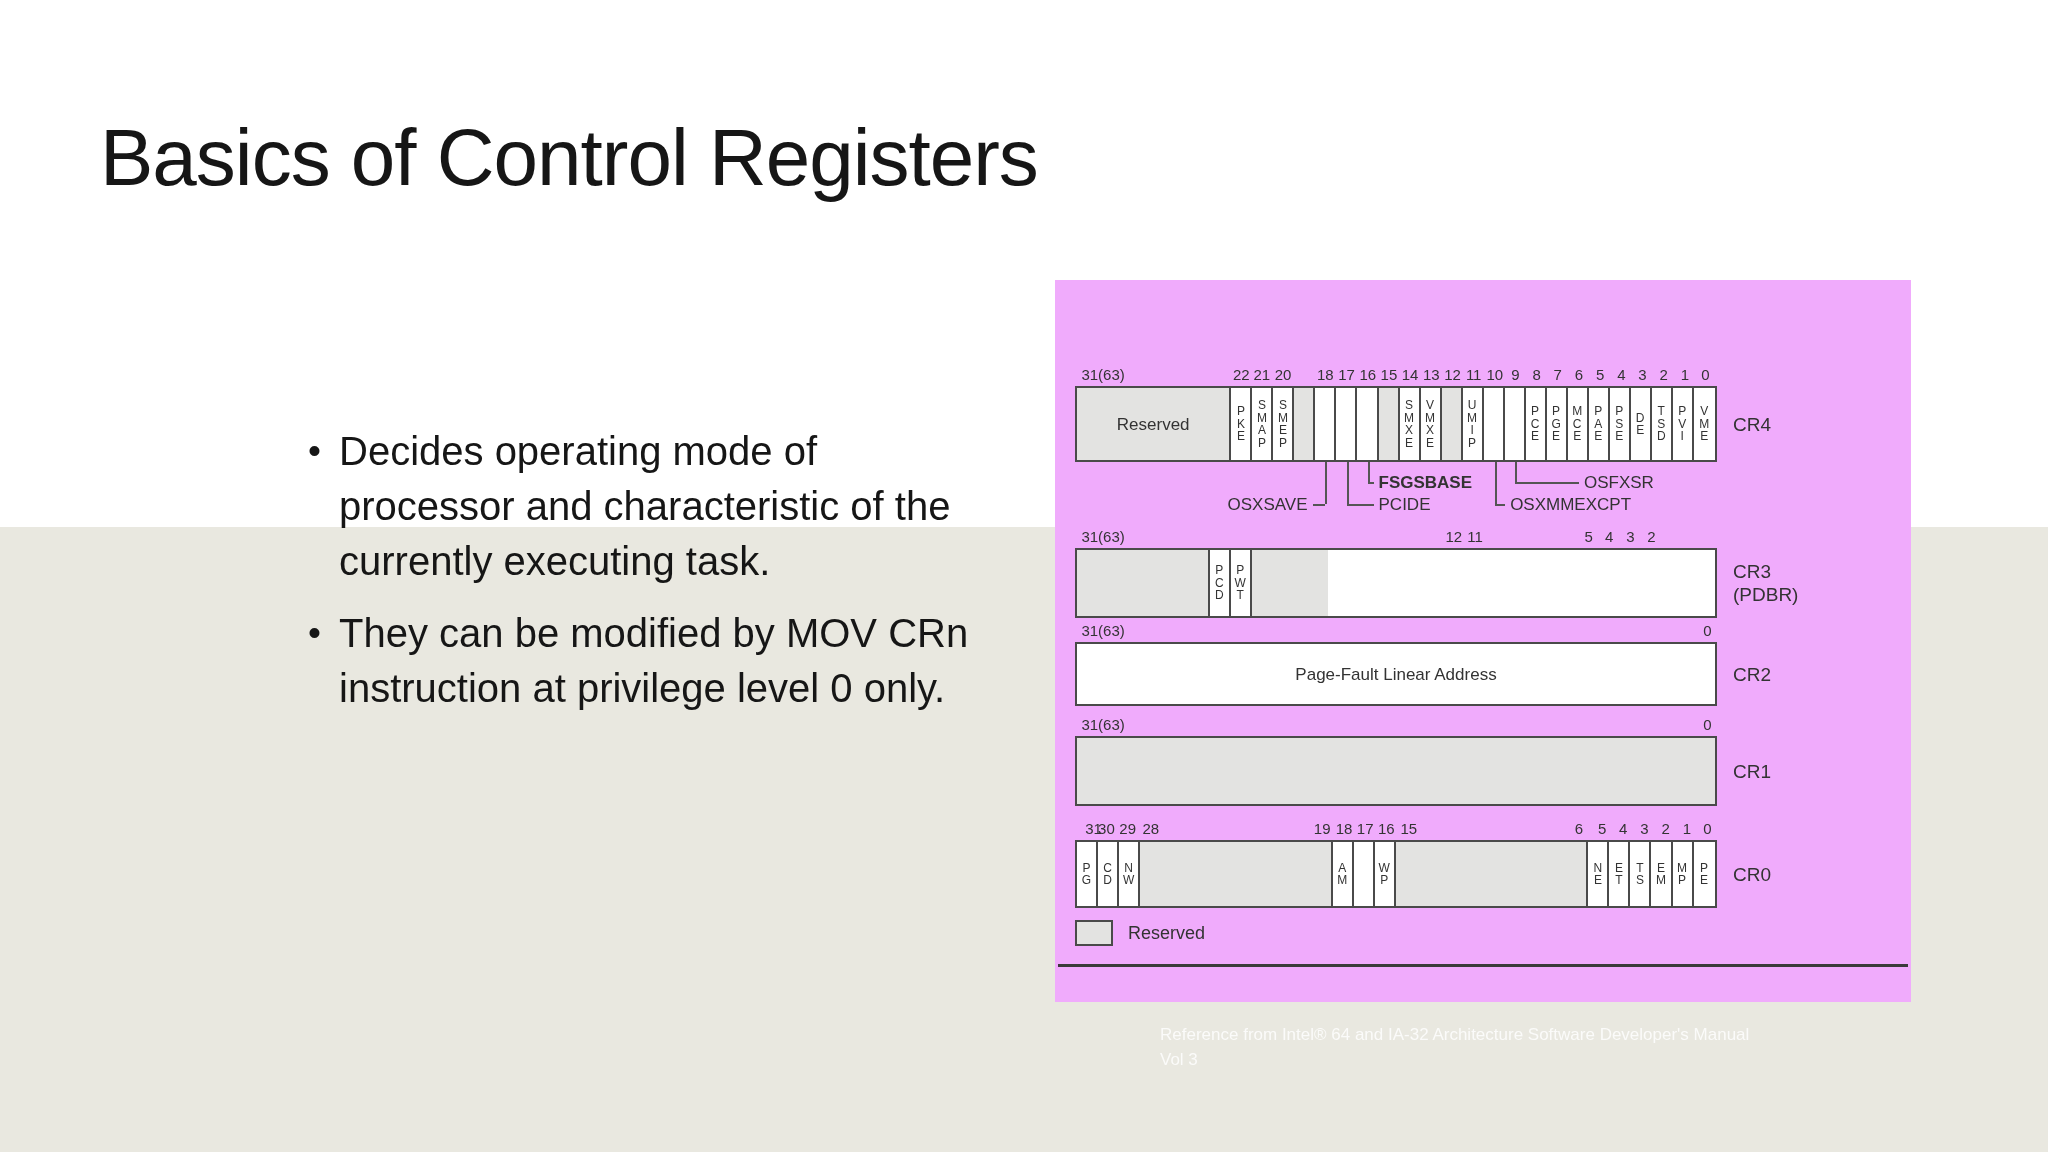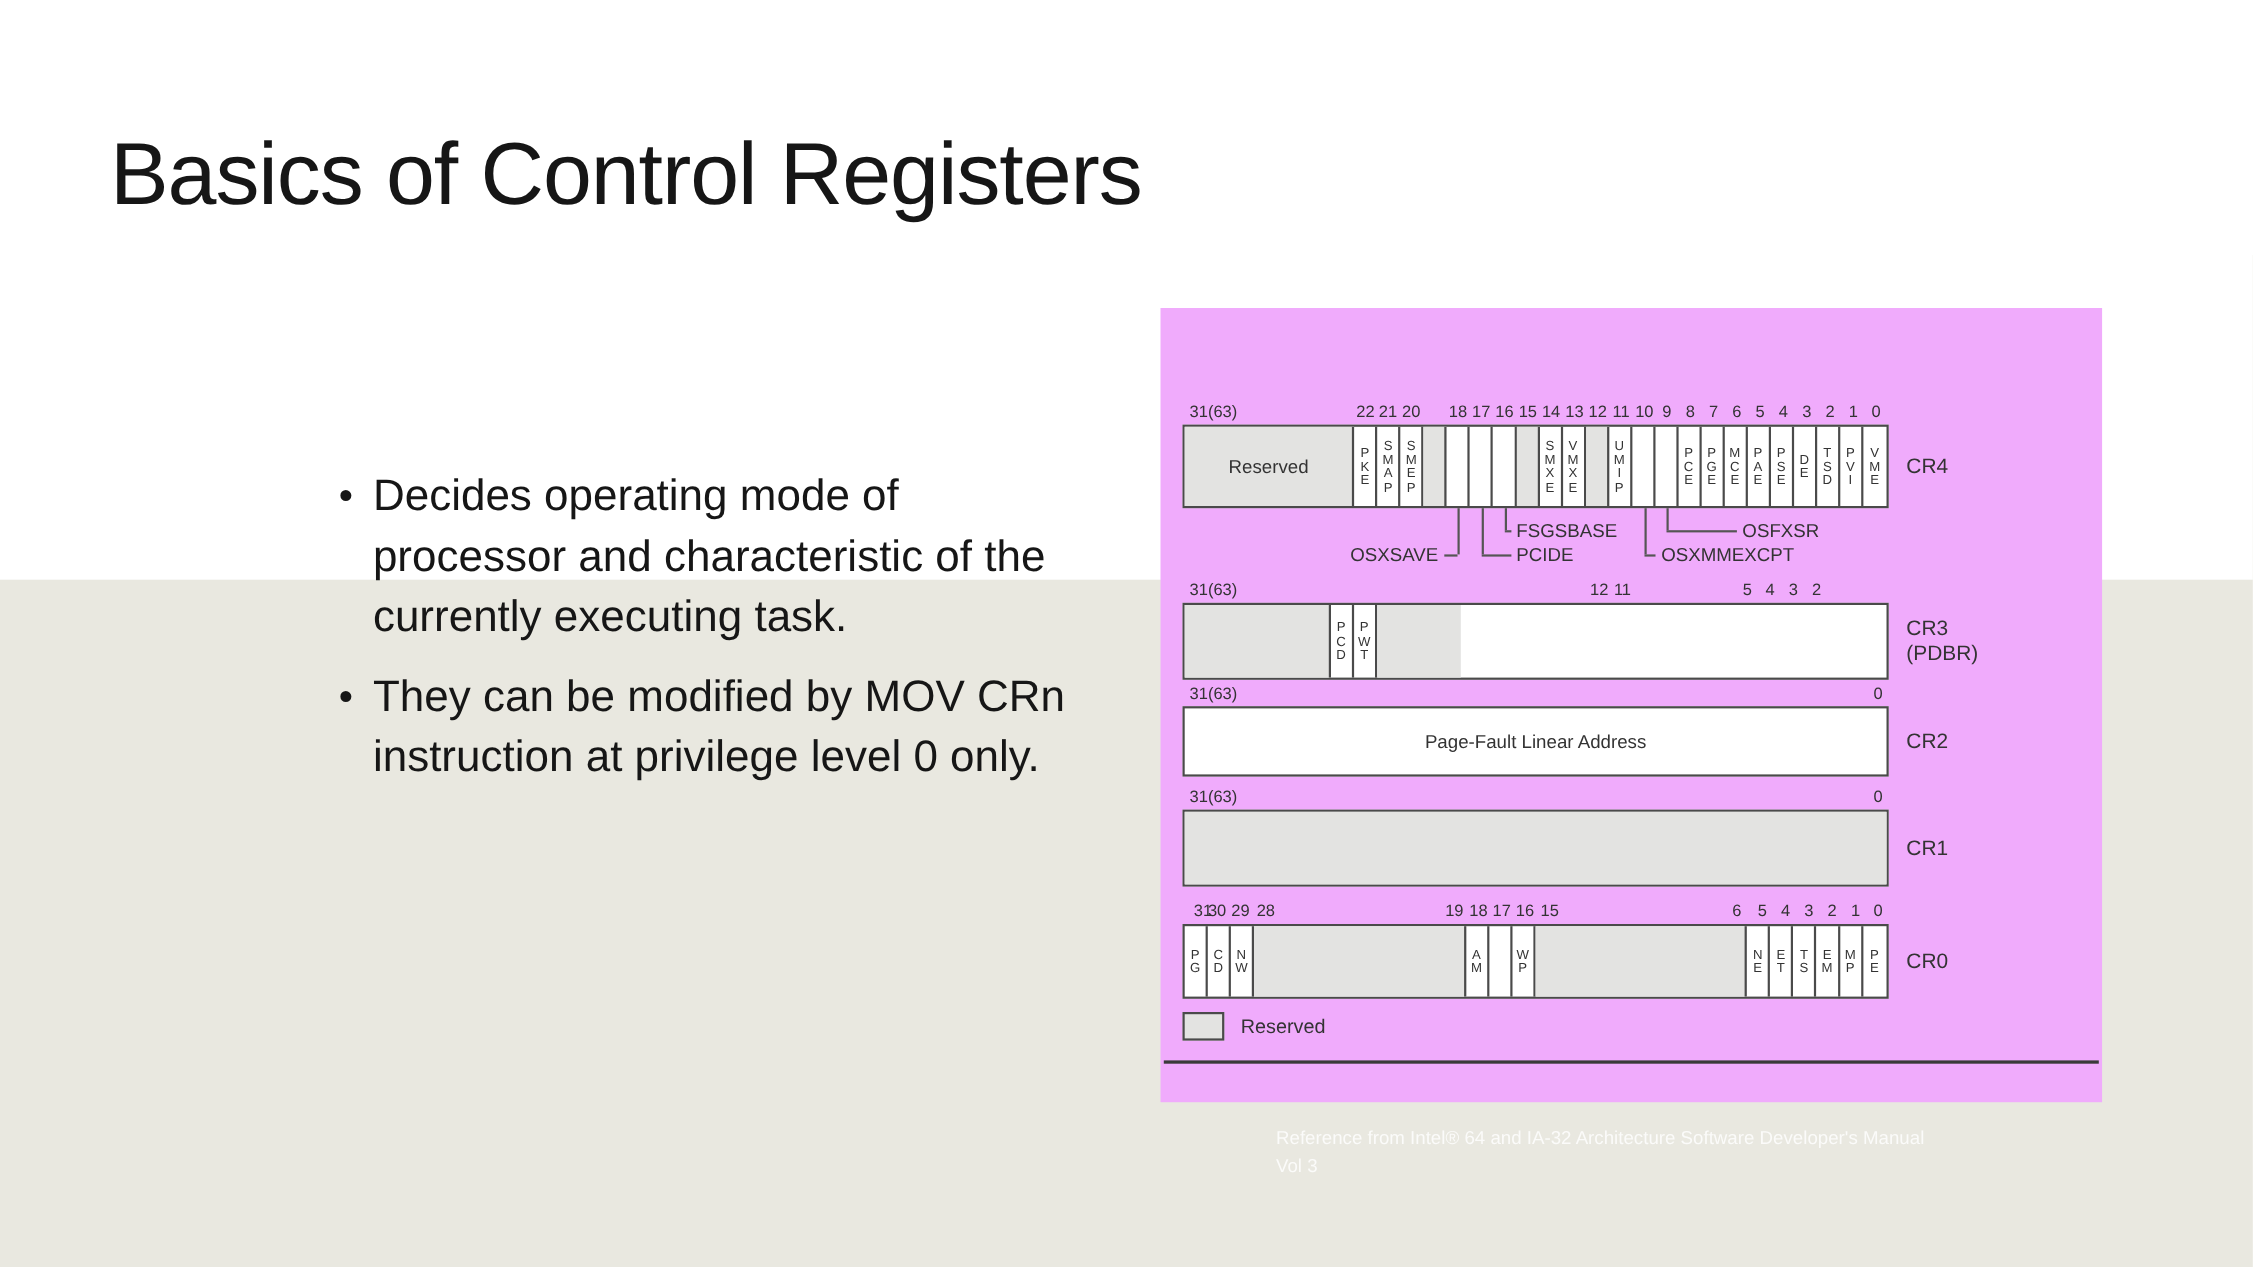--- a/index.html
+++ b/index.html
@@ -219,21 +219,21 @@
       <div class="regname" style="top: 106px; height: 76px;">CR4</div>
       <div class="callouts" style="top: 182px; height: 52px;">
         <div class="vl" style="left: 39%; height: 42px;"></div>
         <div class="hl" style="top: 42px; left: 37%; width: 2%;"></div>
         <span class="callout-label side-left" style="top: 33px; right: 63%;">OSXSAVE</span>
         <div class="vl" style="left: 42.3%; height: 42px;"></div>
         <div class="hl" style="top: 42px; left: 42.3%; width: 4.2%;"></div>
         <span class="callout-label side-right" style="top: 33px; left: 46.5%;">PCIDE</span>
         <div class="vl" style="left: 45.6%; height: 20px;"></div>
         <div class="hl" style="top: 20px; left: 45.6%; width: 0.9%;"></div>
-        <span class="callout-label side-right" style="top: 11px; left: 46.5%;">FSGSBASE</span>
+        <span class="callout-label side-right" style="top: 11px; left: 46.5%; font-weight: bold;">FSGSBASE</span>
         <div class="vl" style="left: 65.4%; height: 42px;"></div>
         <div class="hl" style="top: 42px; left: 65.4%; width: 1.6%;"></div>
         <span class="callout-label side-right" style="top: 33px; left: 67%;">OSXMMEXCPT</span>
         <div class="vl" style="left: 68.6%; height: 20px;"></div>
         <div class="hl" style="top: 20px; left: 68.6%; width: 9.9%;"></div>
         <span class="callout-label side-right" style="top: 11px; left: 78.5%;">OSFXSR</span>
       </div>
       <div class="bitlabels" style="top: 248px;">
         <span class="left" style="left: 1%;">31(63)</span>
         <span style="left: 59%;">12</span>

